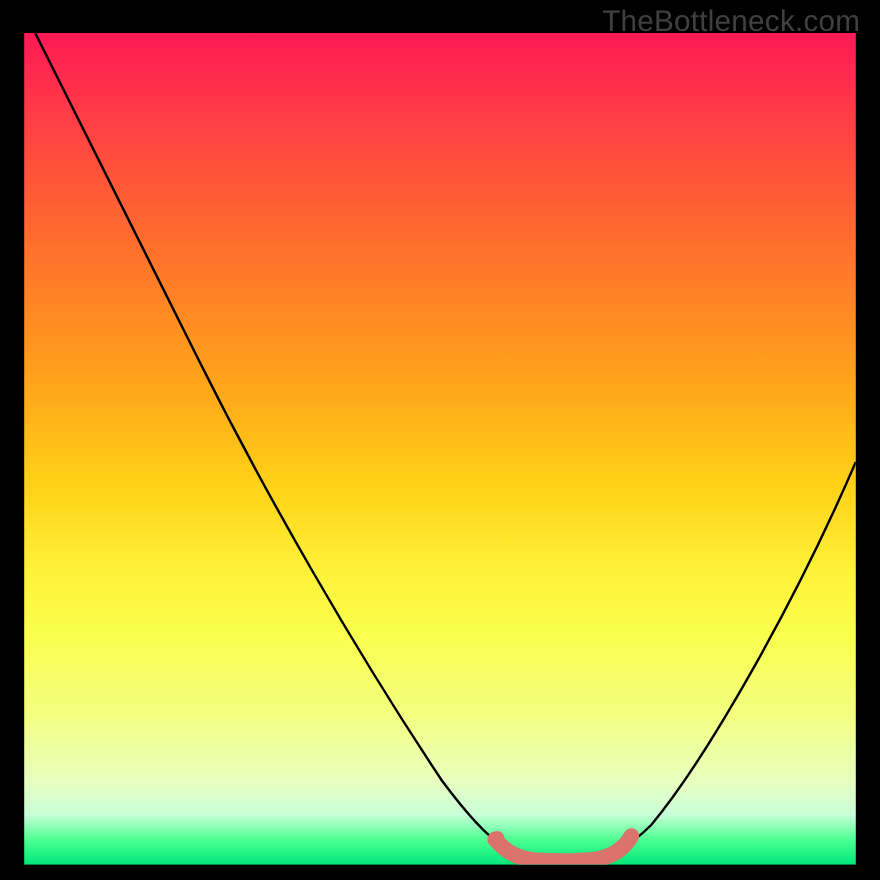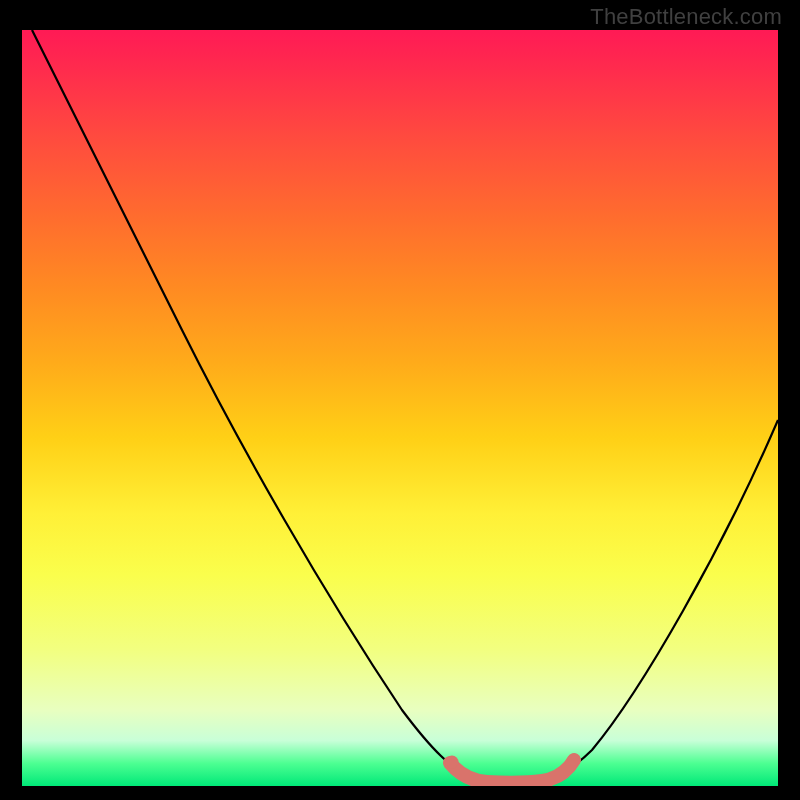--- a/index.html
+++ b/index.html
@@ -4,21 +4,21 @@
 <style>
   * { margin: 0; padding: 0; box-sizing: border-box; }
   html, body { width: 800px; height: 800px; overflow: hidden; background: #000; }
   .container { position: relative; width: 800px; height: 800px; background: #000; }
   .watermark {
     position: absolute;
     top: 4px;
     right: 18px;
     color: #404040;
     font-family: Arial, Helvetica, sans-serif;
-    font-size: 22px;
+    font-size: 27px;
     font-weight: 500;
     letter-spacing: 0.2px;
     z-index: 5;
   }
   .plot-frame {
     position: absolute;
     left: 22px;
     top: 30px;
     width: 756px;
     height: 756px;

